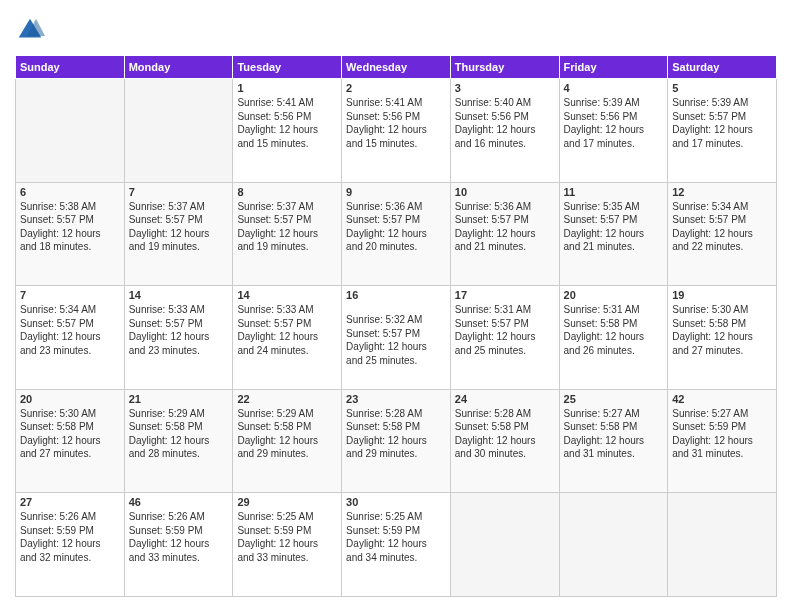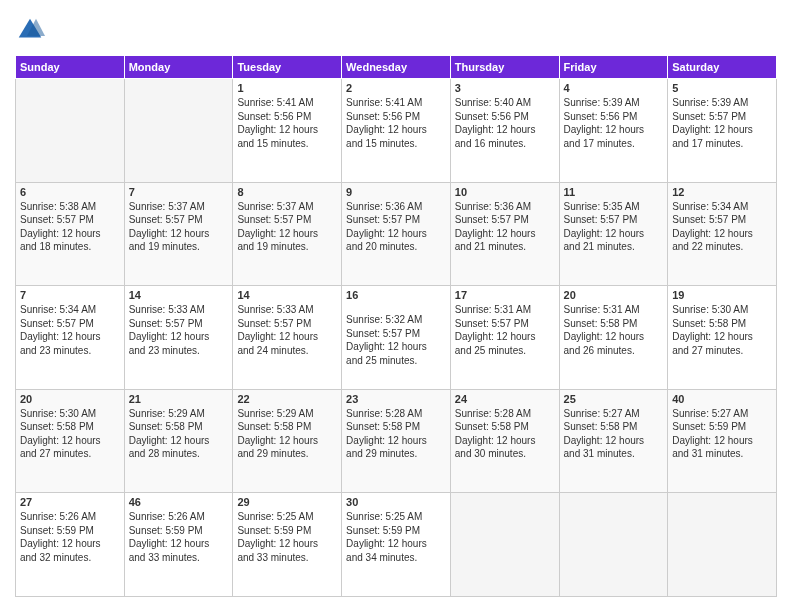--- a/index.html
+++ b/index.html
@@ -313,21 +313,21 @@
 and 30 minutes.</div>
           </td>
           <td>
             <span class="day-number">25</span>
             <div class="day-info" style="white-space: pre-line;">Sunrise: 5:27 AM
 Sunset: 5:58 PM
 Daylight: 12 hours
 and 31 minutes.</div>
           </td>
           <td>
-            <span class="day-number">40</span>
+            <span class="day-number">42</span>
             <div class="day-info" style="white-space: pre-line;">Sunrise: 5:27 AM
 Sunset: 5:59 PM
 Daylight: 12 hours
 and 31 minutes.</div>
           </td>
         </tr>
         <tr>
           <td>
             <span class="day-number">27</span>
             <div class="day-info" style="white-space: pre-line;">Sunrise: 5:26 AM

